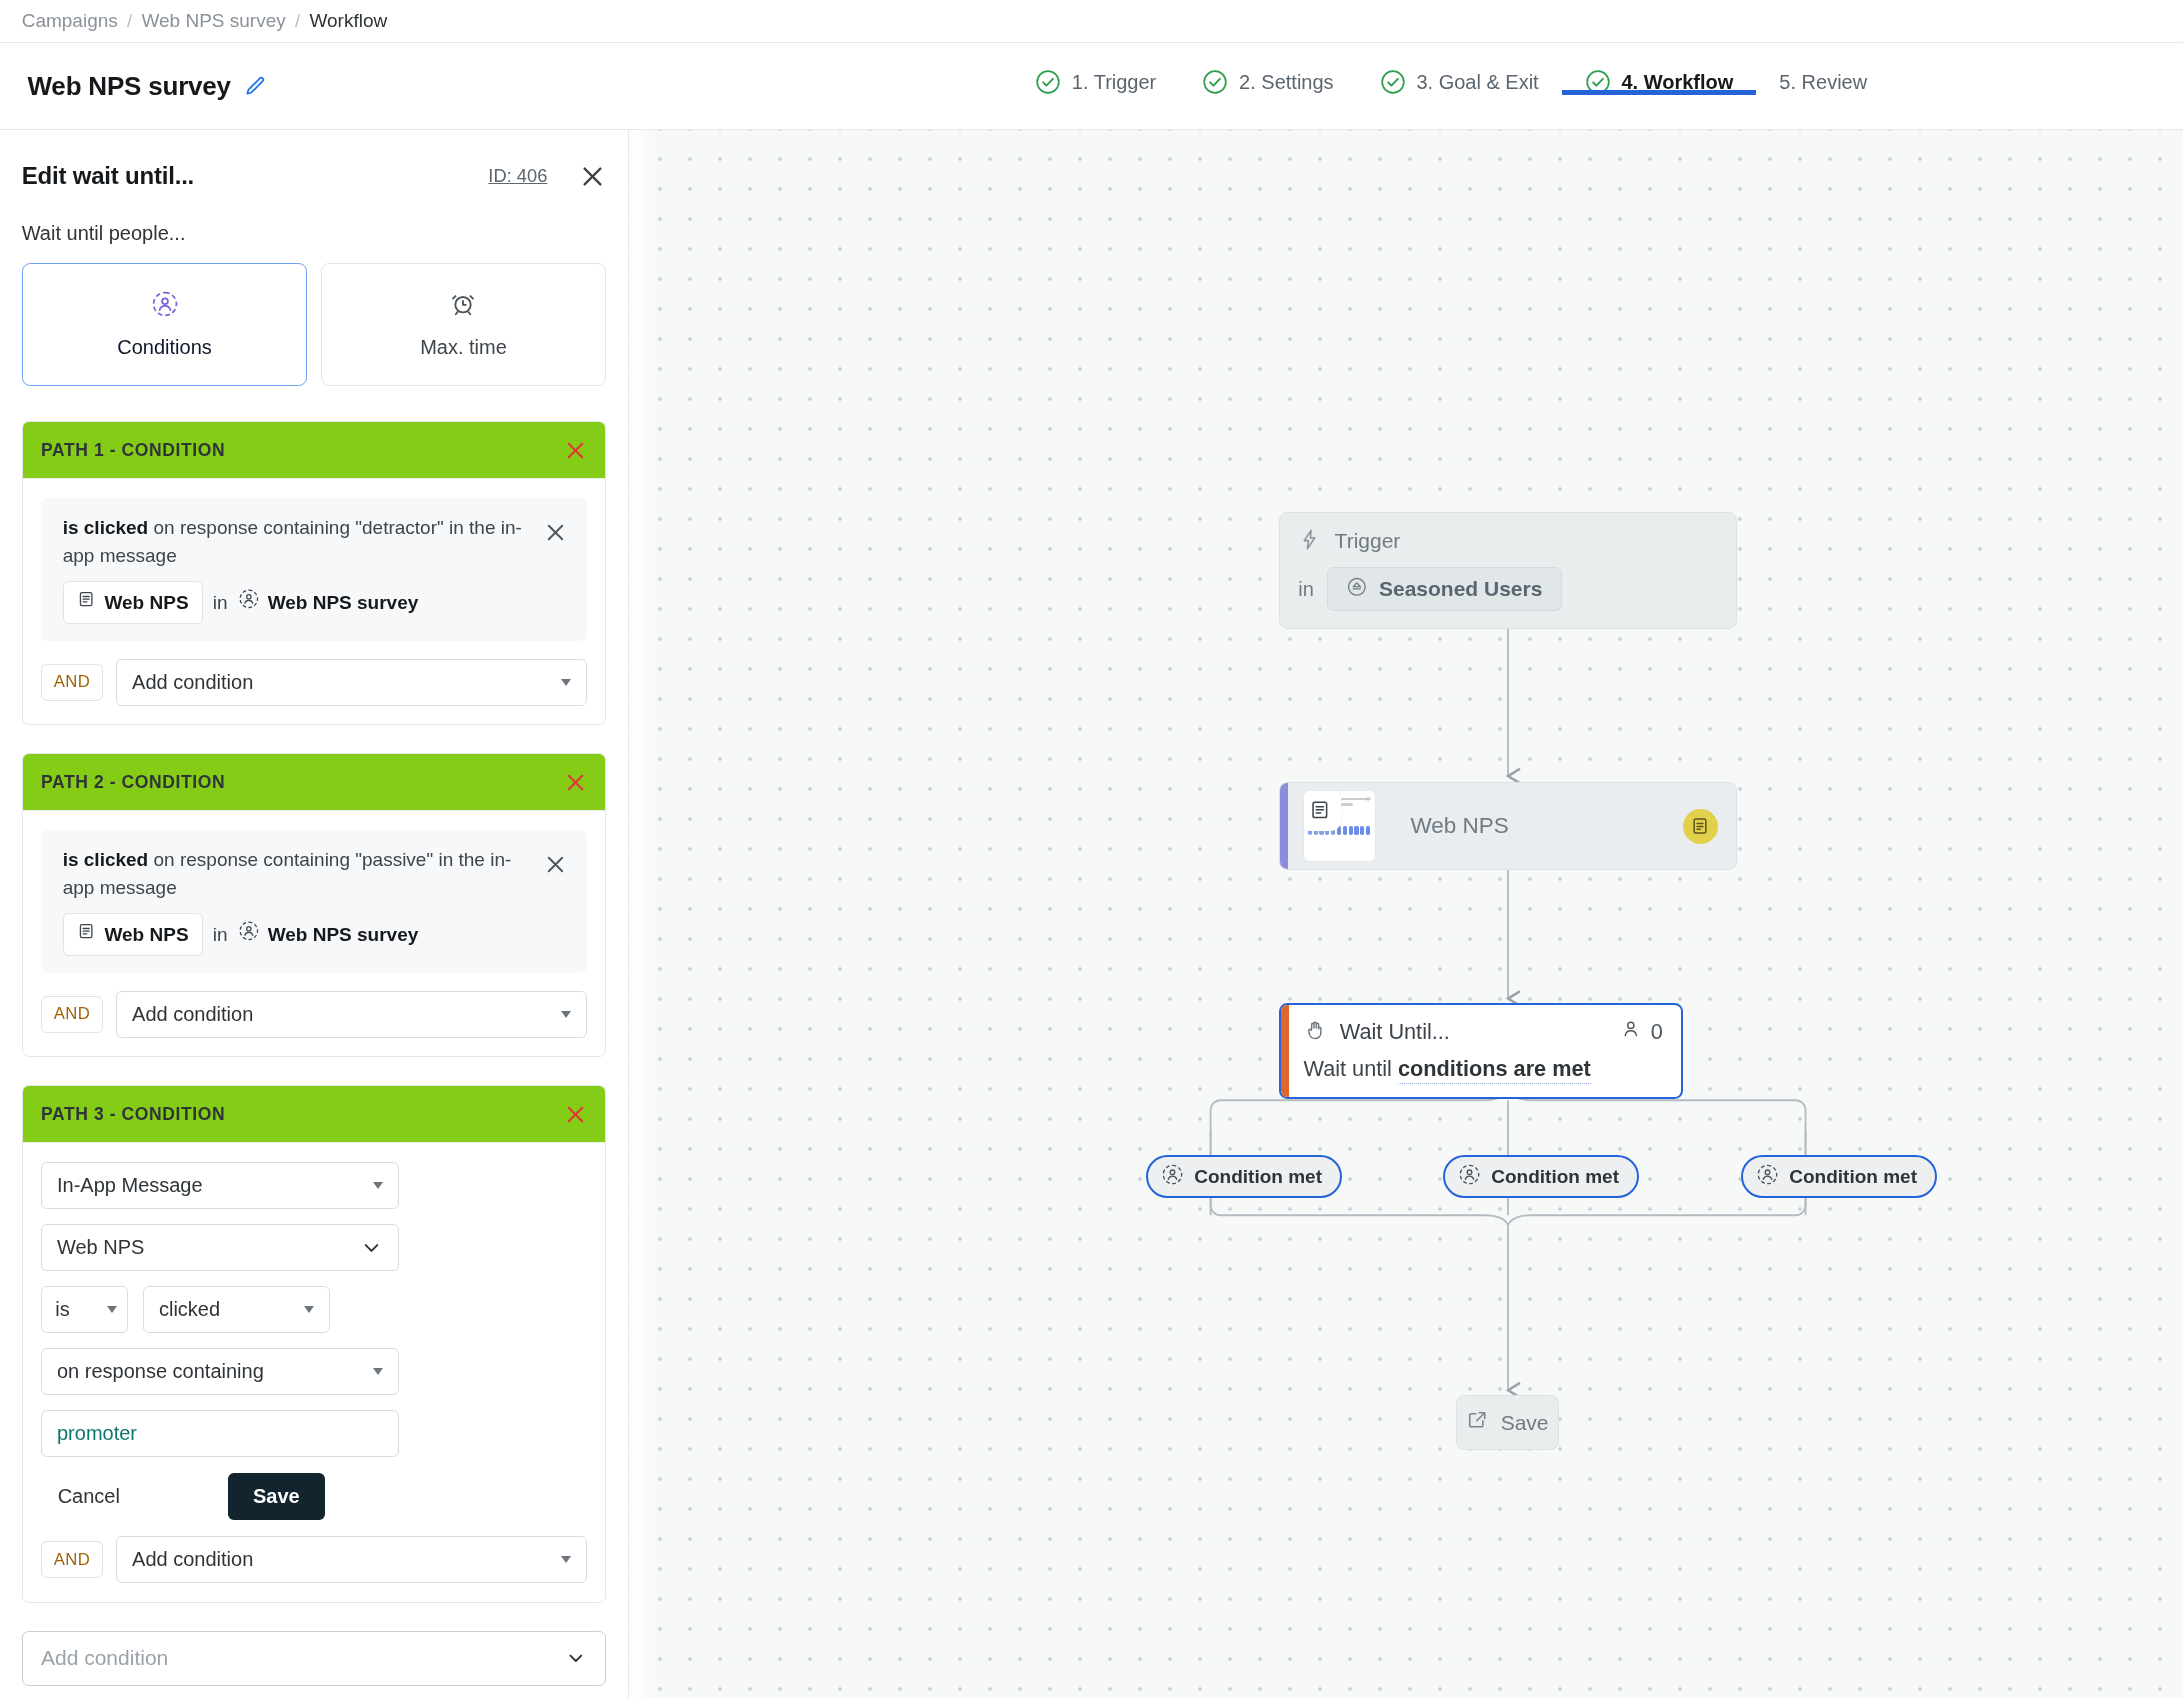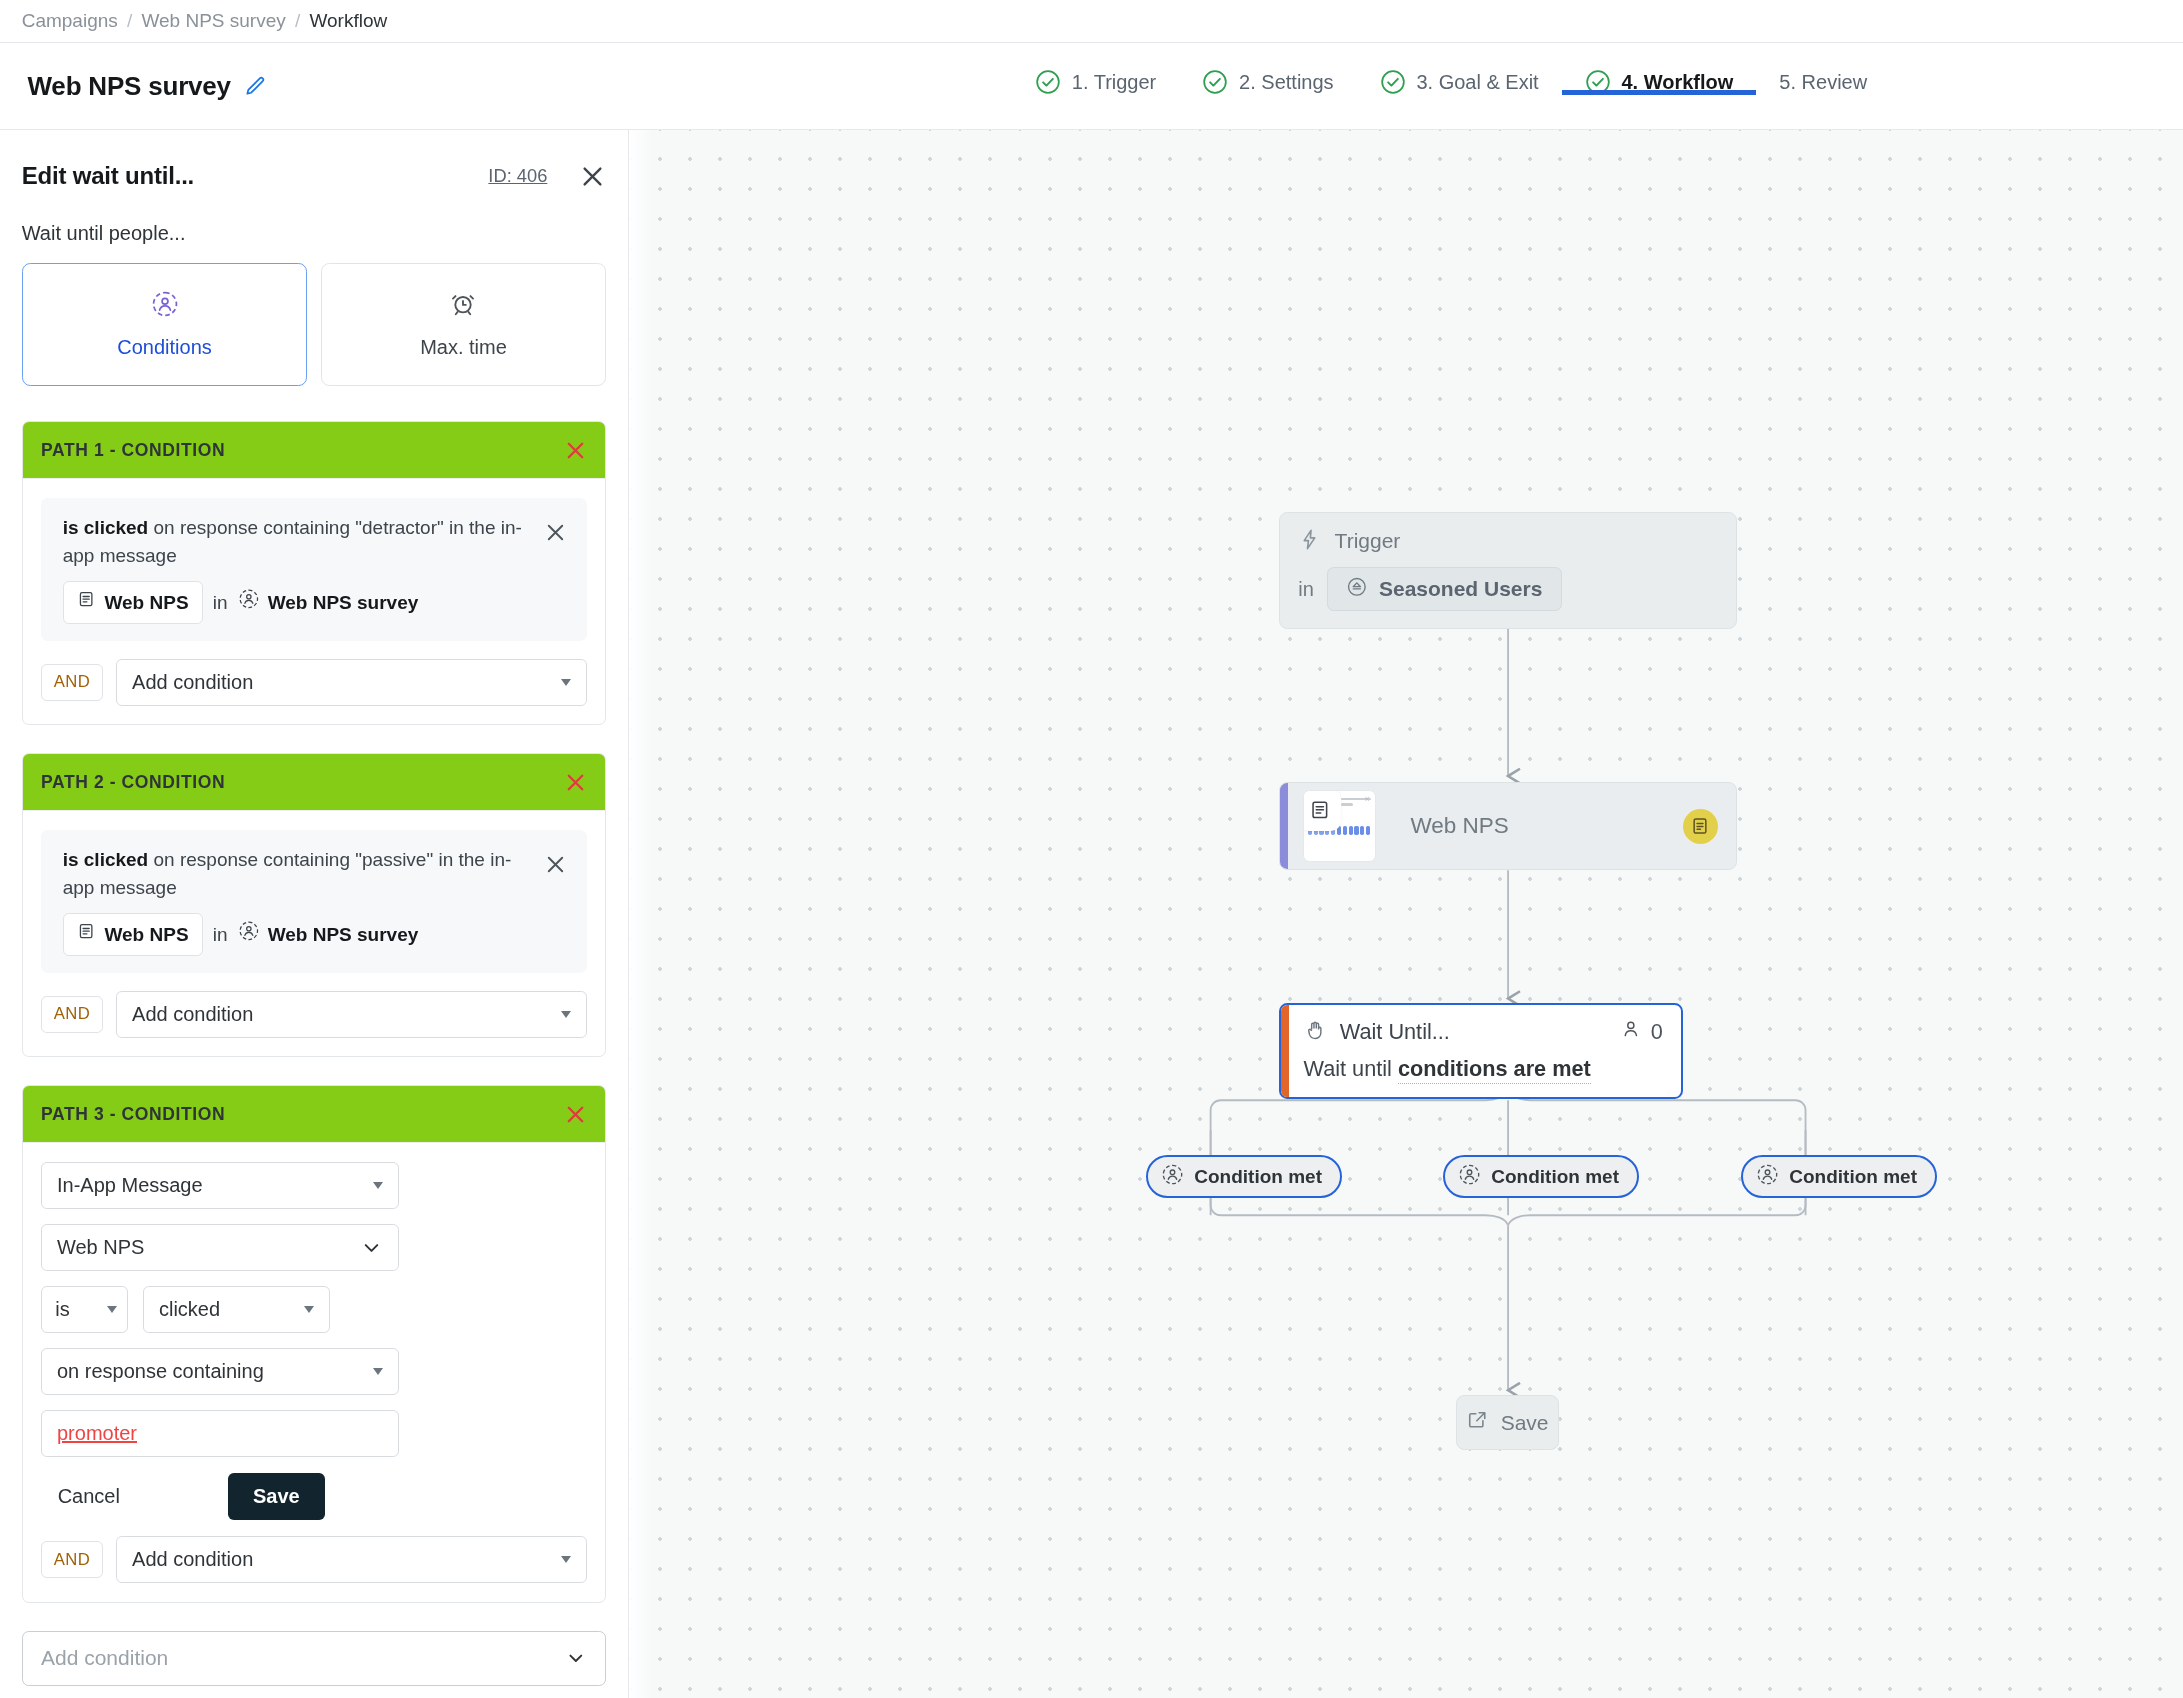--- a/index.html
+++ b/index.html
@@ -111,21 +111,21 @@
     border: 1.7px solid #e2e5e8;
     border-radius: 8.3px;
     display: flex; flex-direction: column;
     align-items: center; justify-content: center;
     gap: 15px;
     cursor: pointer;
     background: #fff;
   }
   .mode-tab.selected { border-color: #6aa0f0; }
   .mode-tab .lbl { font-size: 20px; color: #3d444b; }
-  .mode-tab.selected .lbl { color: #1d4ed8; }
+  .mode-tab.selected .lbl { color: #0f172a; }
 
   
   .path-card {
     border: 0.8px solid #e4e7ea;
     border-radius: 6.7px;
     margin-bottom: 28px;
     background: #fff;
     overflow: hidden;
   }
   .path-head {
@@ -229,26 +229,25 @@
   .form-row { display: flex; gap: 15px; margin-bottom: 15px; }
   .form-sel.small { width: 87px; margin-bottom: 0; padding: 0 10px 0 13.3px; }
   .form-sel.med { width: 187px; margin-bottom: 0; }
   .form-input {
     height: 47px;
     width: 358px;
     border: 0.8px solid #d8dcdf;
     border-radius: 5.8px;
     background: #fff;
     font-size: 20px;
-    color: #ef4444;
+    color: #0f766e;
     padding: 0 15px;
     margin-bottom: 16.7px;
     font-family: "Liberation Sans", sans-serif;
     display: block;
-    text-decoration: underline;
   }
   .form-actions { display: flex; align-items: center; gap: 0; margin-bottom: 16.7px; }
   .cancel-link {
     font-size: 20px; color: #2f3438;
     cursor: pointer;
     margin-left: 16.7px;
   }
   .save-btn {
     margin-left: 108px;
     background: #12242e;

